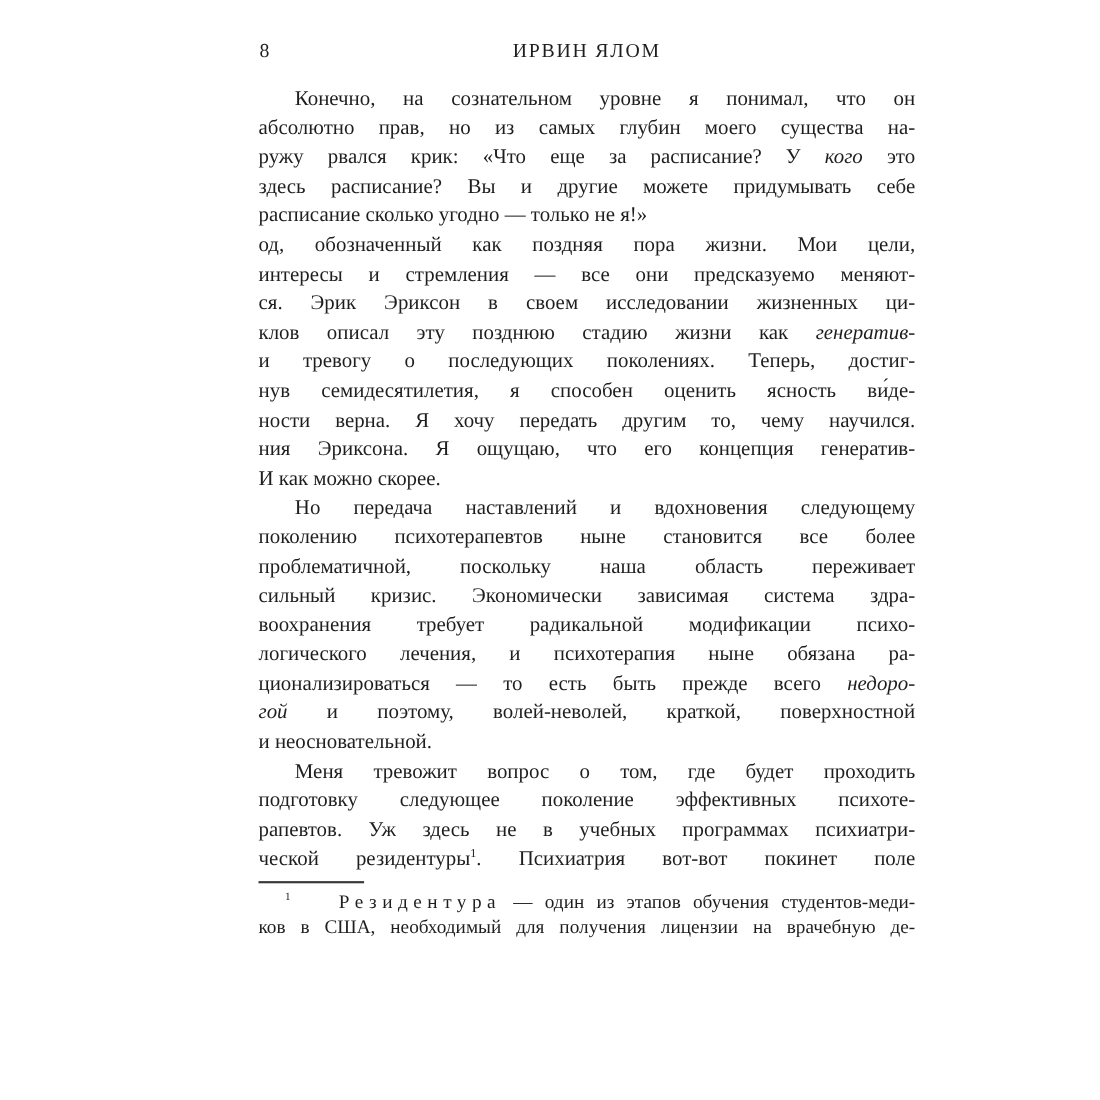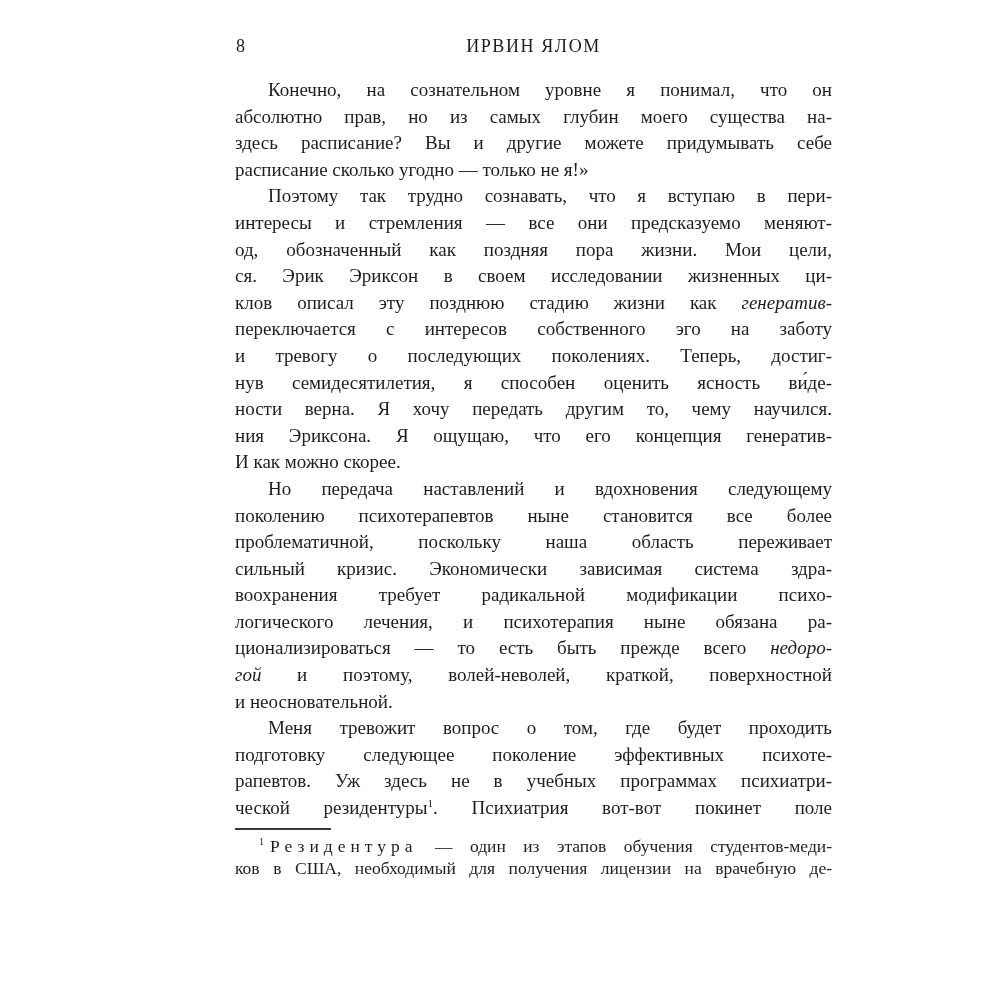--- a/index.html
+++ b/index.html
@@ -18,49 +18,48 @@
   .bodytext .line.last { text-align-last:left; }
   .ind { text-indent:33px; }
   .it { font-style:italic; }
   sup.fnref { font-size:0.58em; vertical-align:super; line-height:0; }
   .fnrule { width:96px; border-top:2px solid #3a3a3a; margin-top:6px; }
   .footnote { margin-top:5px; font-size:17.5px; }
   .footnote .line { line-height:22.5px; height:22.5px; text-align:justify; text-align-last:justify; }
   .footnote .line.last { text-align-last:left; }
   .ind-fn { text-indent:24px; }
   .footnote sup.fnref { margin-right:6px; }
-  .term { letter-spacing:5px; }
+  .term { letter-spacing:5px;margin-left:38px; }
 </style>
 </head>
 <body>
 
 <div class="page">
   <div class="column">
 
     <div class="pagehead">
       <span class="pnum">8</span>
       <div class="rtitle">ИРВИН ЯЛОМ</div>
     </div>
 
     <div class="bodytext">
 
       <div class="para">
         <div class="line ind"><span>Конечно, на сознательном уровне я понимал, что он</span></div>
         <div class="line"><span>абсолютно прав, но из самых глубин моего существа на-</span></div>
+        <div class="line"><span>ружу рвался крик: «Что еще за расписание? У </span><span class="it">кого</span><span> это</span></div>
         <div class="line"><span>здесь расписание? Вы и другие можете придумывать себе</span></div>
         <div class="line last"><span>расписание сколько угодно — только не я!»</span></div>
       </div>
 
       <div class="para">
-        <div class="line ind"><span>Поэтому так трудно сознавать, что я вступаю в пери-</span></div>
+        <div class="line"><span>од, обозначенный как поздняя пора жизни. Мои цели,</span></div>
         <div class="line"><span>интересы и стремления — все они предсказуемо меняют-</span></div>
-        <div class="line"><span>од, обозначенный как поздняя пора жизни. Мои цели,</span></div>
         <div class="line"><span>ся. Эрик Эриксон в своем исследовании жизненных ци-</span></div>
         <div class="line"><span>клов описал эту позднюю стадию жизни как </span><span class="it">генератив-</span></div>
-        <div class="line"><span>переключается с интересов собственного эго на заботу</span></div>
         <div class="line"><span>и тревогу о последующих поколениях. Теперь, достиг-</span></div>
         <div class="line"><span>нув семидесятилетия, я способен оценить ясность ви́де-</span></div>
         <div class="line"><span>ности верна. Я хочу передать другим то, чему научился.</span></div>
         <div class="line"><span>ния Эриксона. Я ощущаю, что его концепция генератив-</span></div>
         <div class="line last"><span>И как можно скорее.</span></div>
       </div>
 
       <div class="para">
         <div class="line ind"><span>Но передача наставлений и вдохновения следующему</span></div>
         <div class="line"><span>поколению психотерапевтов ныне становится все более</span></div>

